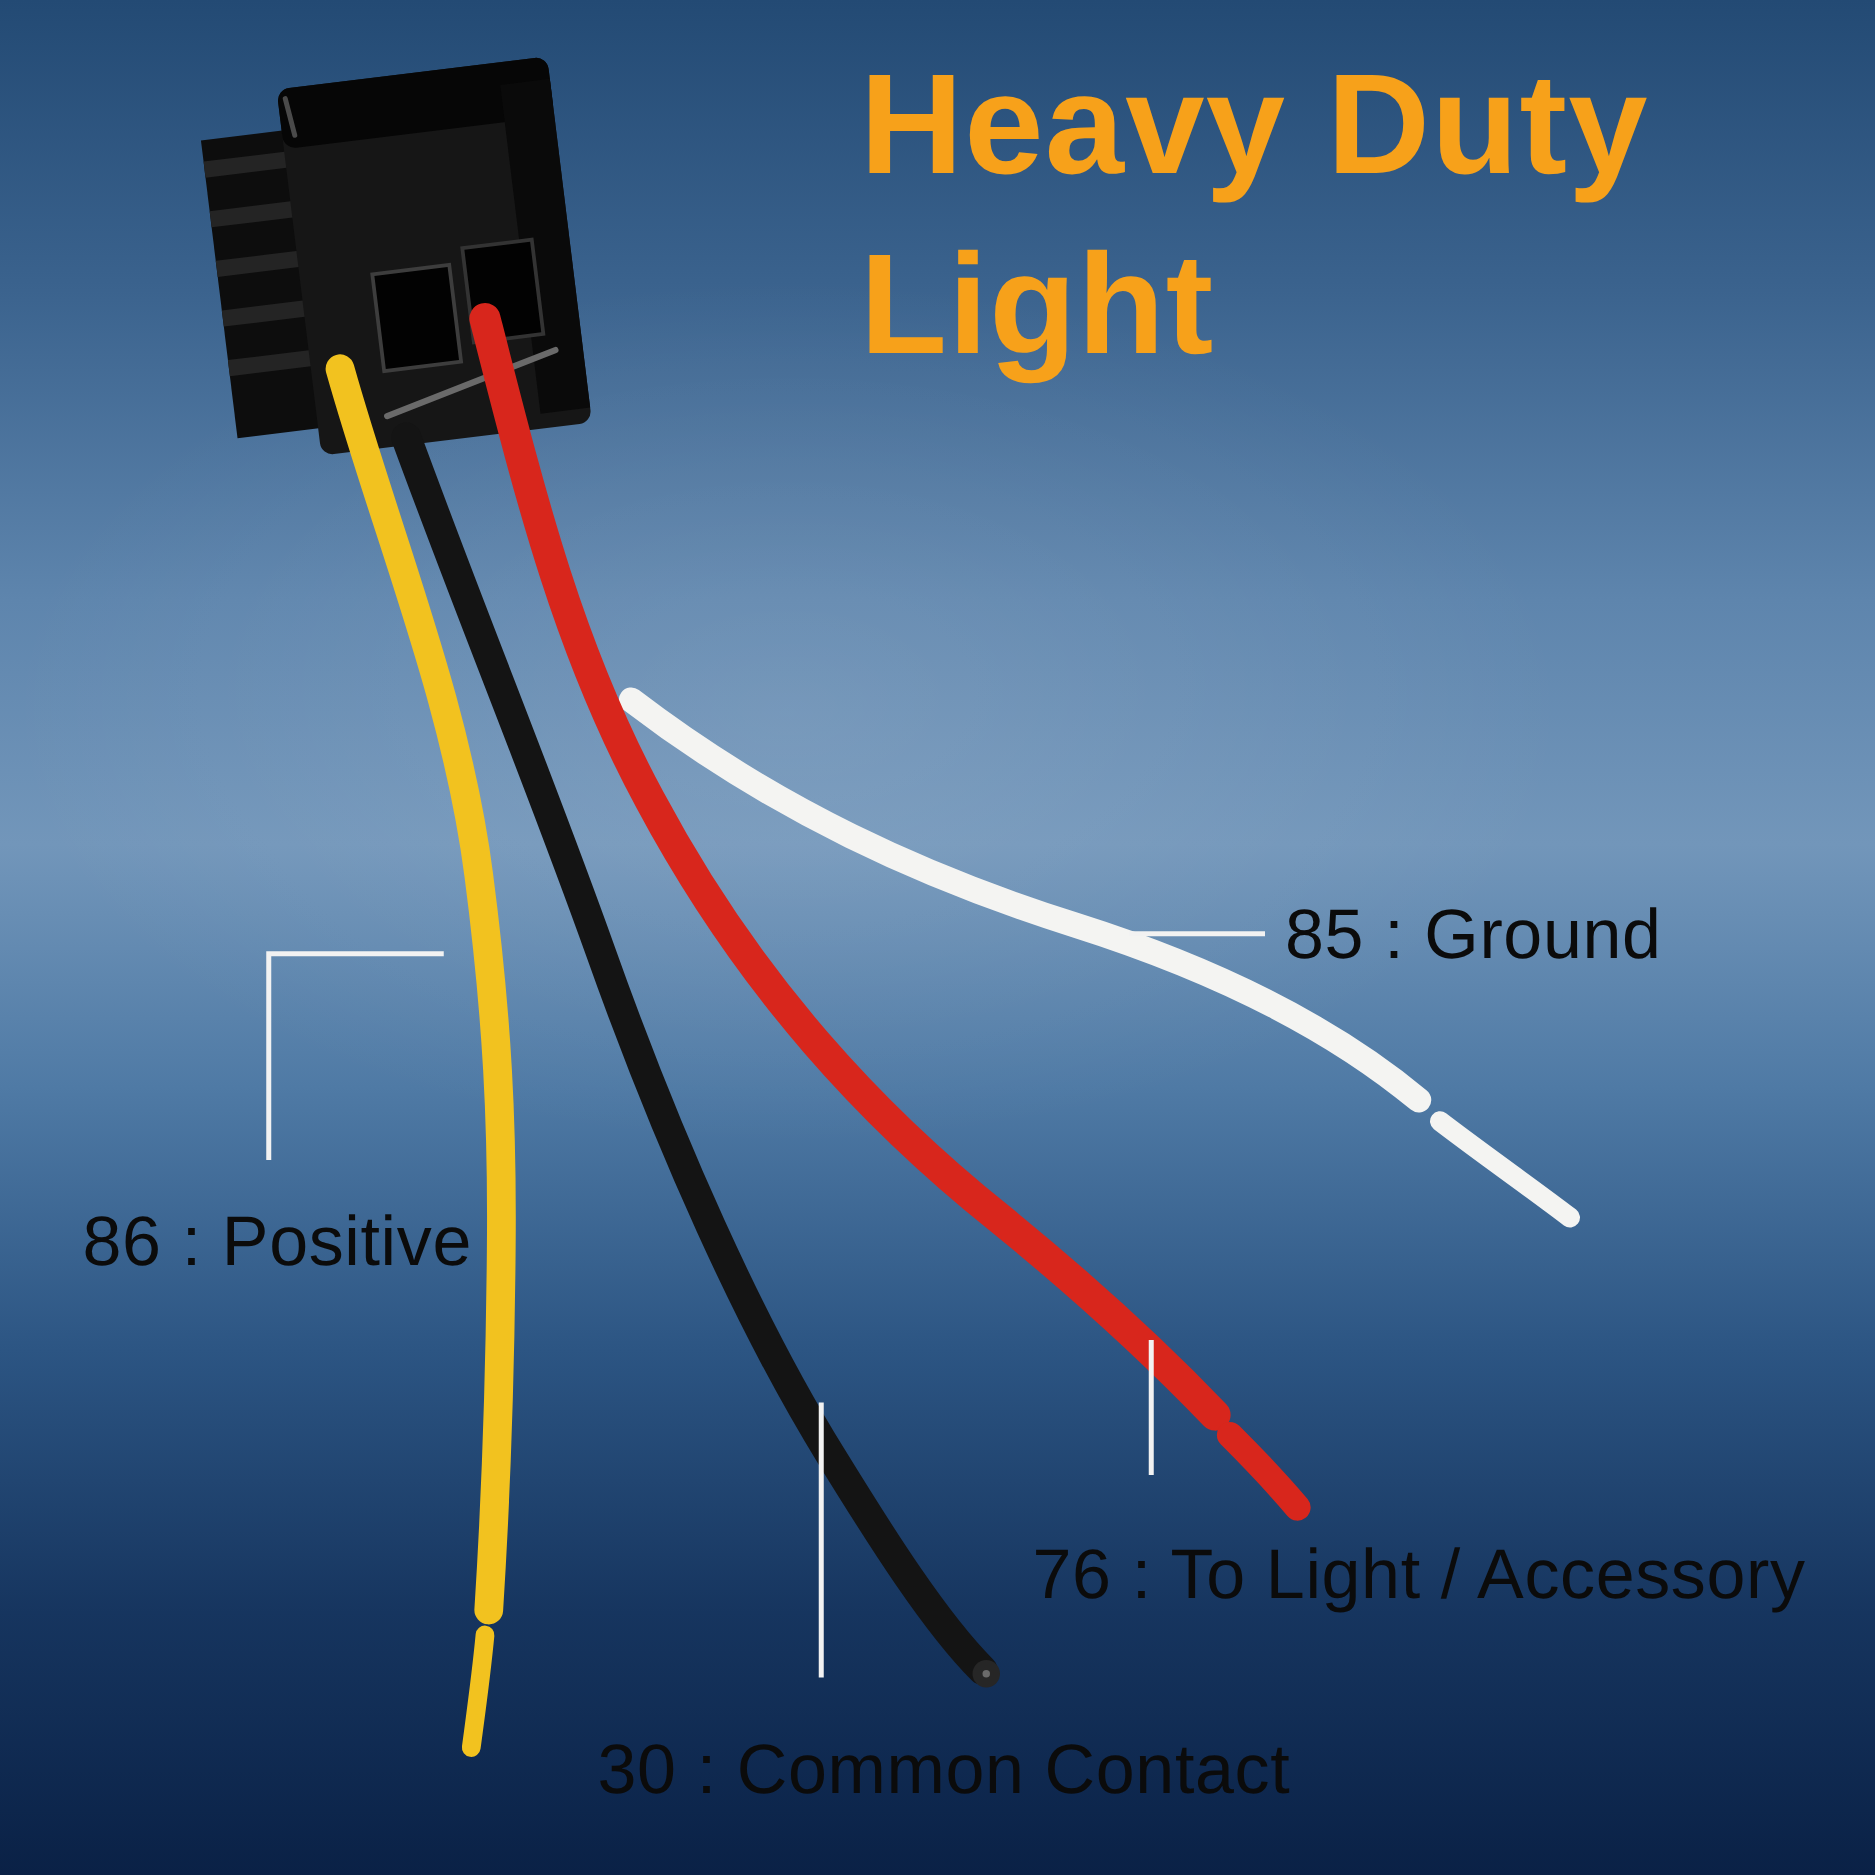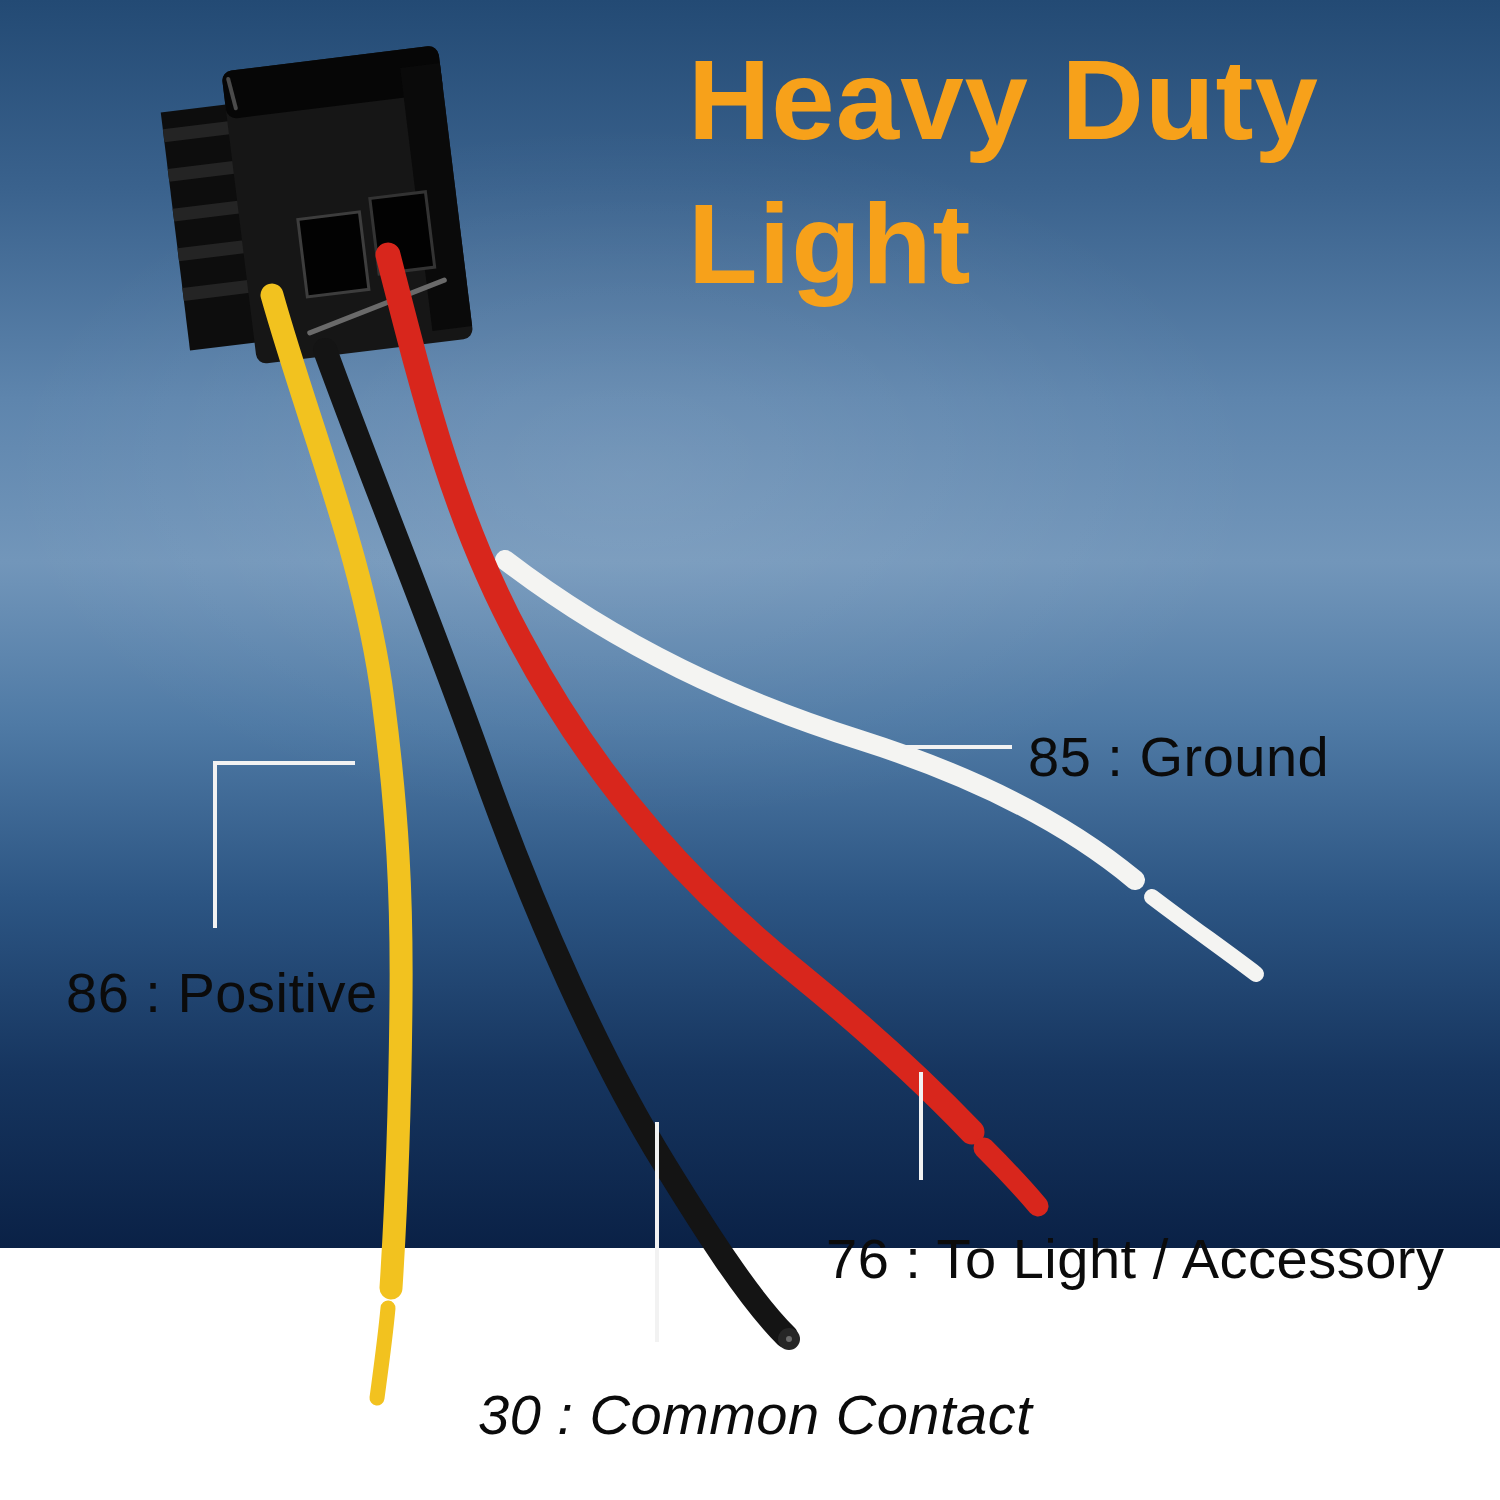--- a/index.html
+++ b/index.html
@@ -8,21 +8,21 @@
   }
   body {
     width: 1500px;
     height: 1500px;
     overflow: hidden;
     font-family: "Liberation Sans", sans-serif;
   }
   .stage {
     position: relative;
     width: 1500px;
-    height: 1248px;
+    height: 1500px;
     background:
       radial-gradient(ellipse 900px 500px at 42% 38%, rgba(255,255,255,0.10), rgba(255,255,255,0) 70%),
       linear-gradient(180deg,
         #234a74 0%,
         #3a628d 15%,
         #5e85ad 32%,
         #7296ba 45%,
         #4f7aa5 58%,
         #2c5583 72%,
         #16355f 86%,
@@ -45,21 +45,21 @@
     letter-spacing: 1px;
     color: #F7A11A;
   }
   .label {
     position: absolute;
     font-size: 56px;
     color: #0b0b0b;
     white-space: nowrap;
     letter-spacing: 0.5px;
   }
-  #label-ground    { left: 1028px; top: 714px; margin-top: 10px;  }
+  #label-ground    { left: 1028px; top: 714px;  }
   #label-positive  { left: 66px;   top: 960px; text-align: right;  }
   #label-common    { left: 478px;  top: 1382px; }
   #label-accessory { left: 826px;  top: 1226px; }
 </style>
 </head>
 <body>
 
 <div class="stage">
 
   <svg class="scene-svg" viewBox="0 0 1500 1500" aria-hidden="true">
@@ -99,16 +99,16 @@
     <path d="M 921 1072 L 921 1180" fill="none" stroke-width="4" stroke-linecap="butt" stroke="#f2f2f2"></path>
   </svg>
 
   <div class="title" style="color: rgb(247, 161, 26);">
     <div>Heavy Duty</div>
     <div>Light</div>
   </div>
 
   <div class="label" id="label-ground" style="color: rgb(11, 11, 11);">85 : Ground</div>
   <div class="label" id="label-positive" style="color: rgb(11, 11, 11);">86 : Positive</div>
-  <div class="label" id="label-common" style="color: rgb(11, 11, 11); font-style: italic;">30 : Common Contact</div>
+  <div class="label" id="label-common" style="color: rgb(11, 11, 11);">30 : Common Contact</div>
   <div class="label" id="label-accessory" style="color: rgb(11, 11, 11);">76 : To Light / Accessory</div>
 
 </div>
 
 </body></html>

